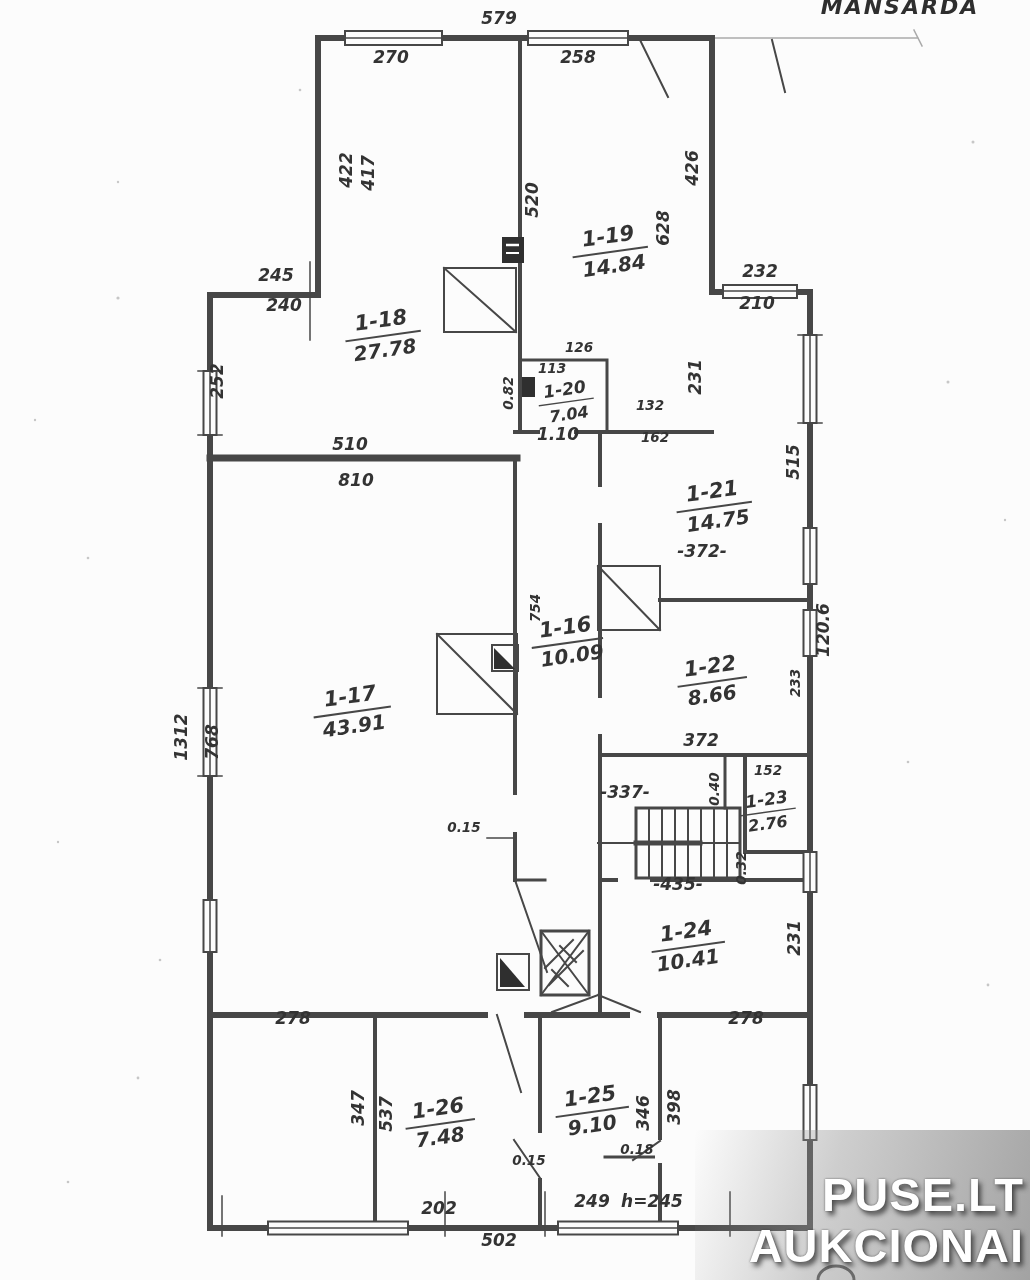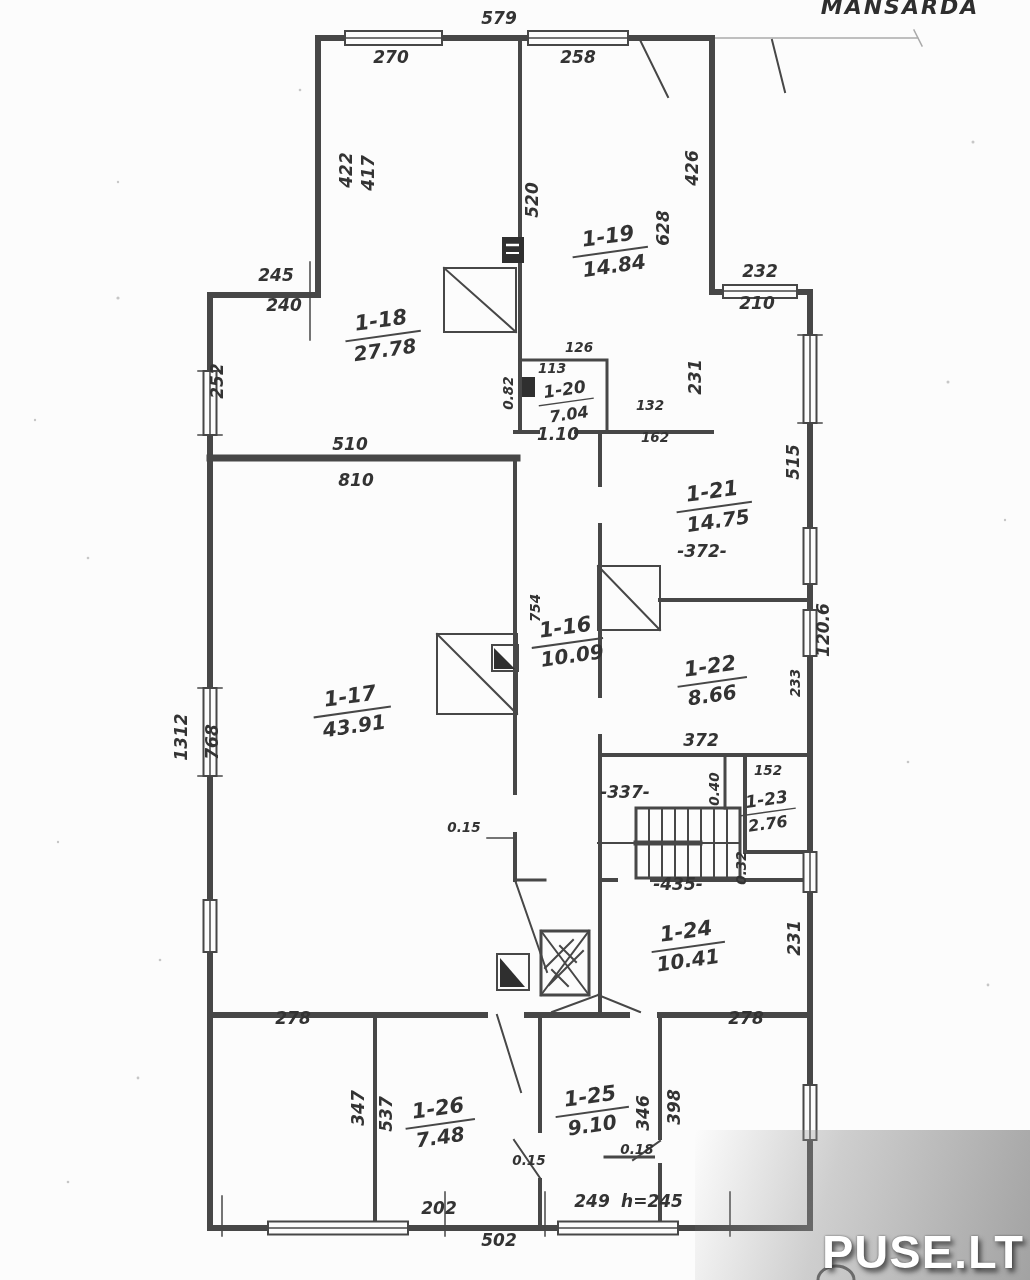--- a/index.html
+++ b/index.html
@@ -13,21 +13,21 @@
   text{font-family:"DejaVu Sans",sans-serif;font-style:italic;fill:#333;}
   .dim{font-size:17px;font-weight:600;}
   .dim-sm{font-size:13.5px;font-weight:600;}
   .room-id{font-size:21px;font-weight:600;}
   .room-area{font-size:20px;font-weight:600;}
   .room-id-sm{font-size:17px;font-weight:600;}
   .room-area-sm{font-size:16px;font-weight:600;}
   .title{font-size:22px;font-weight:700;letter-spacing:2px;fill:#2e2e2e;}
   .winrect{fill:#fcfcfc;stroke:#474747;stroke-width:2;}
   .wm{position:absolute;right:0;bottom:0;width:335px;height:150px;display:flex;flex-direction:column;
-      justify-content:flex-end;align-items:flex-end;padding:0 6px 2px 0;box-sizing:border-box;
+      justify-content:flex-end;align-items:flex-end;padding:0 6px 8px 0;box-sizing:border-box;
       background:linear-gradient(105deg,rgba(170,170,170,0) 0%,rgba(150,150,150,.45) 40%,rgba(120,120,120,.68) 100%);}
   .wm-line{font-family:"Liberation Sans",sans-serif;font-weight:bold;font-style:normal;
       font-size:47px;line-height:1.1;color:#fff;letter-spacing:1px;
       text-shadow:3px 4px 5px rgba(40,40,40,.75),0 0 2px rgba(60,60,60,.8);}
 </style>
 </head>
 <body>
 
 <div class="screen">
 <svg width="1030" height="1280" viewBox="0 0 1030 1280">
@@ -241,14 +241,15 @@
     <text class="dim-sm" x="529" y="1165" text-anchor="middle">0.15</text>
     <text class="dim" x="439" y="1214" text-anchor="middle">202</text>
     <text class="dim" x="592" y="1207" text-anchor="middle">249</text>
     <text class="dim" x="652" y="1207" text-anchor="middle">h=245</text>
     <text class="dim" x="499" y="1246" text-anchor="middle">502</text>
   </g>
 </svg>
 
   <div class="wm">
     <div class="wm-line">PUSE.LT</div>
+    <div class="wm-line">AUKCIONAI</div>
   </div>
 </div>
 
 </body></html>

